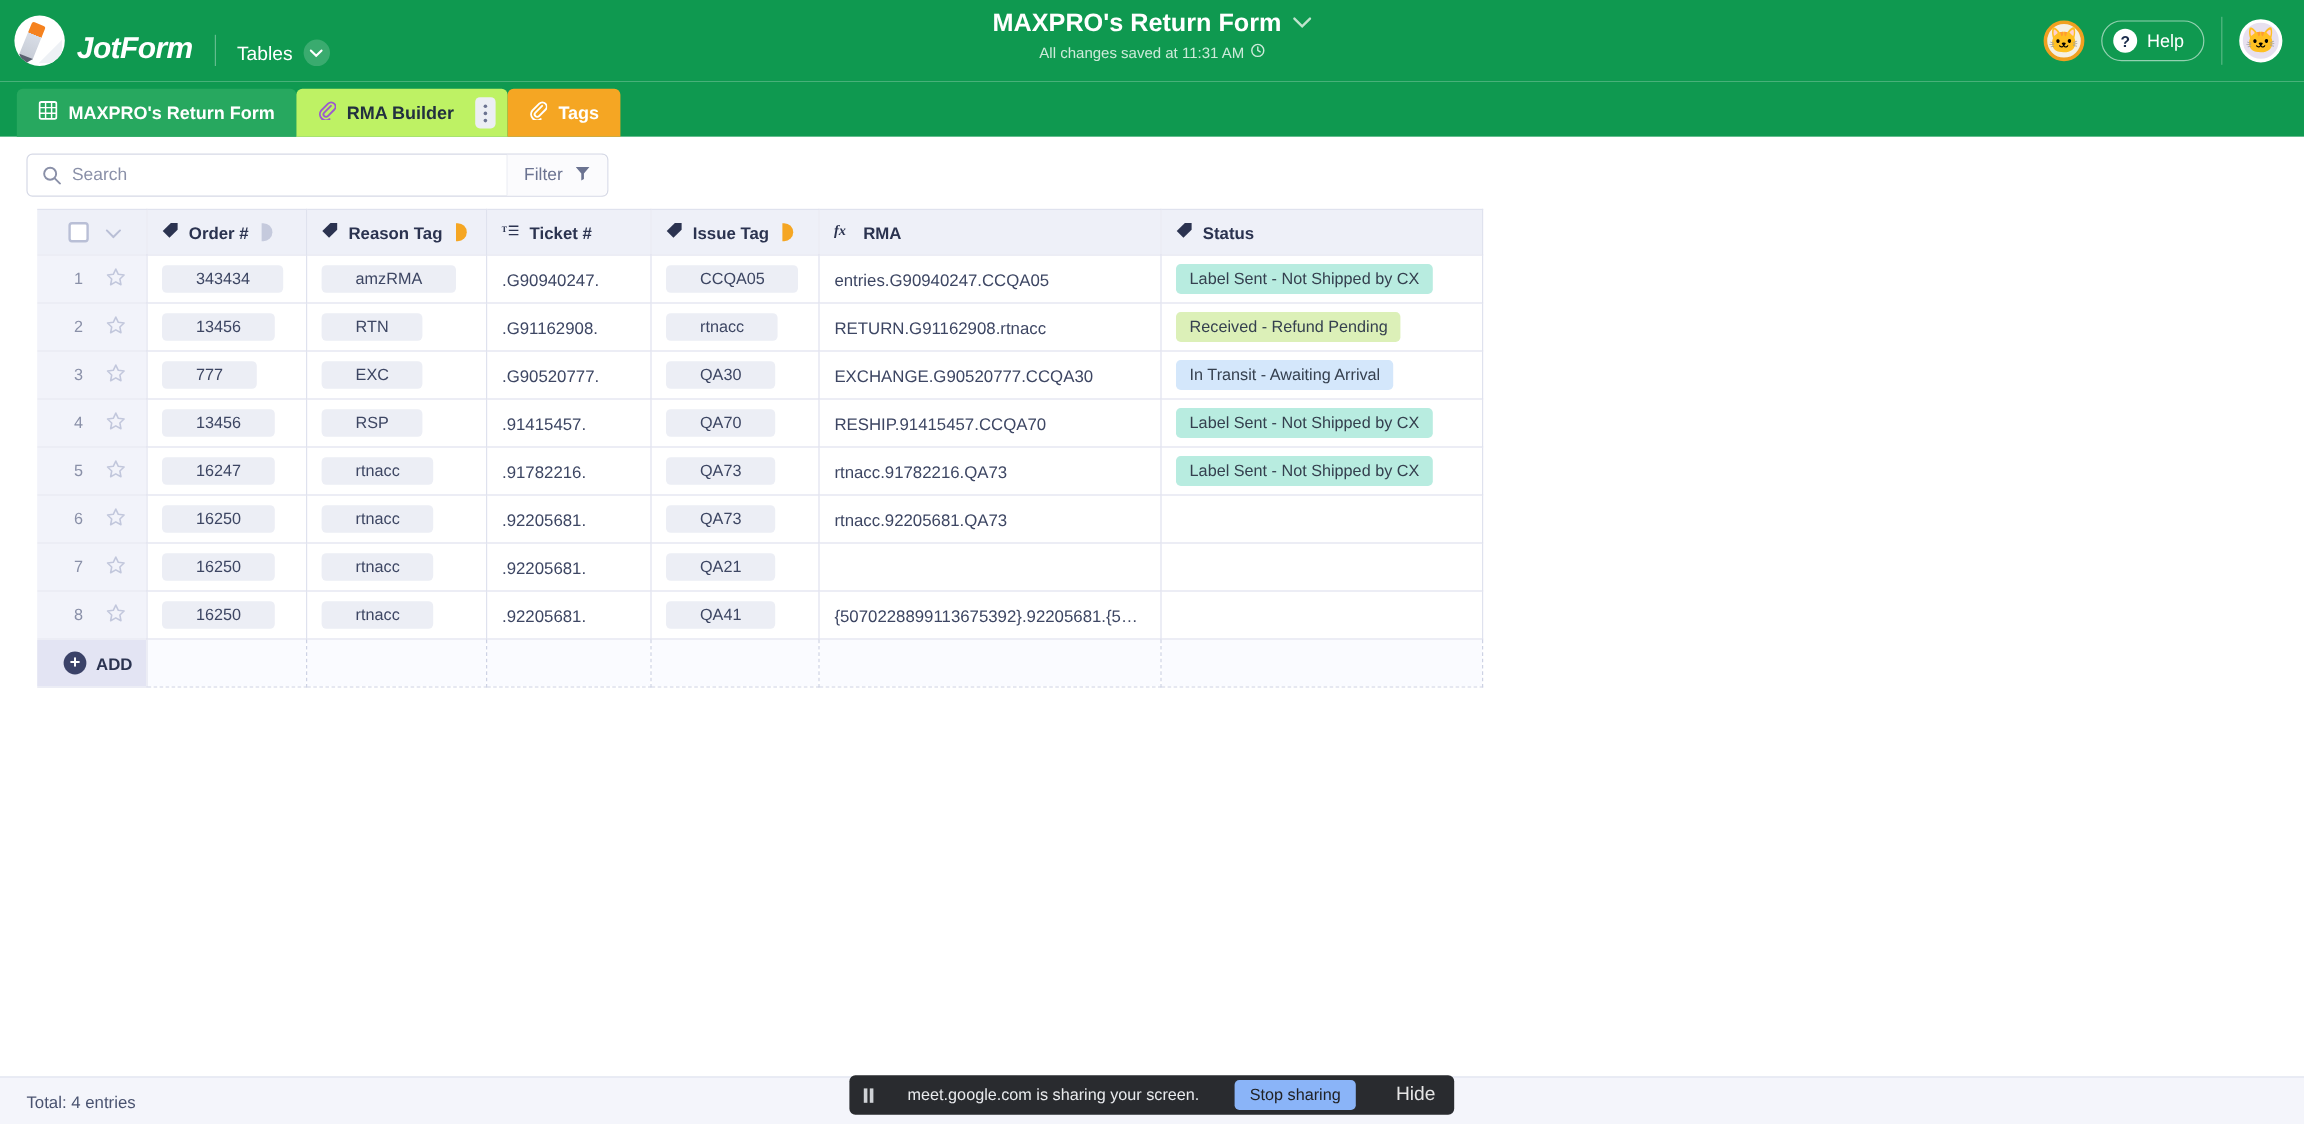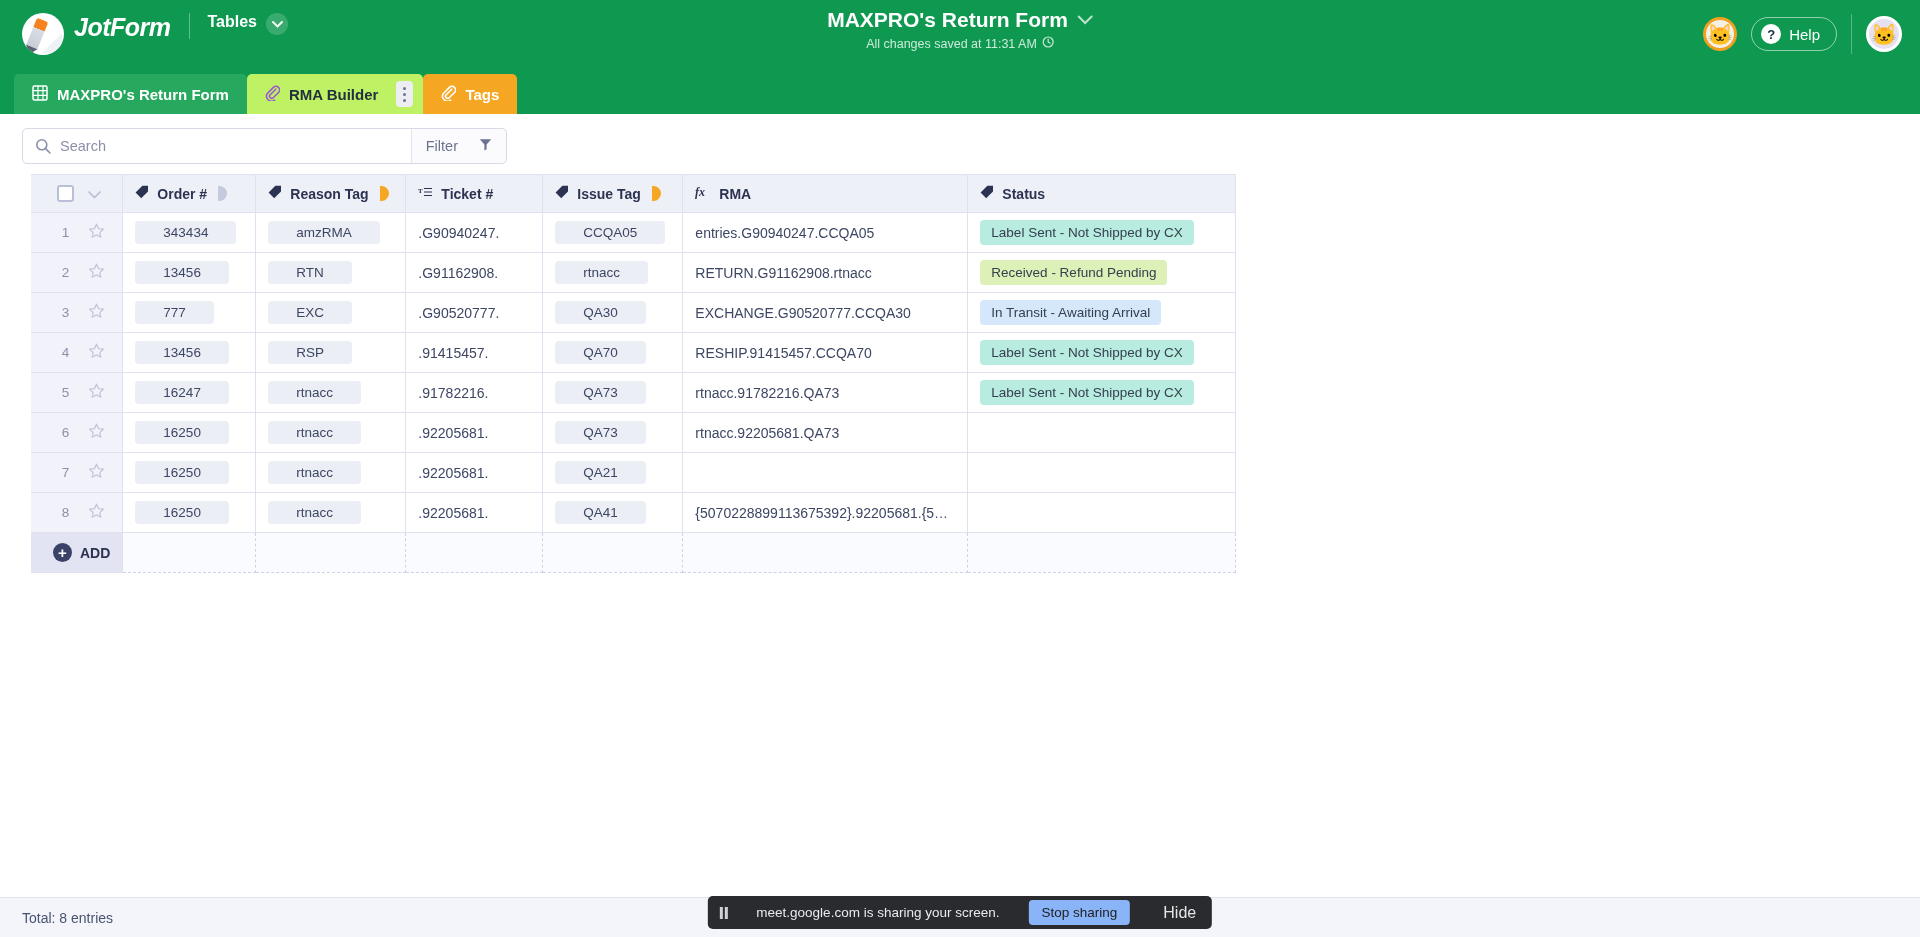--- a/index.html
+++ b/index.html
@@ -10,21 +10,21 @@
     overflow: hidden;
   }
 
   
   .topbar {
     height: 68px;
     background: #0f9950;
     display: flex; align-items: center;
     position: relative;
   }
-  .brand { display: flex; align-items: flex-start; padding-left: 22px; }
+  .brand { display: flex; align-items: flex-end; padding-left: 12px; }
   .logo-mark {
     width: 42px; height: 42px; border-radius: 50%;
     background: #ffffff; position: relative; overflow: hidden;
     flex: none;
   }
   .logo-mark .pencil {
     position: absolute; left: 9px; top: 6px;
     width: 12px; height: 30px;
     background: linear-gradient(180deg,#f5821f 0%,#f5821f 32%,#d8dde6 33%,#c7ccd6 100%);
     transform: rotate(22deg);
@@ -38,21 +38,21 @@
   .logo-mark .fold {
     position: absolute; right: 2px; bottom: 2px;
     width: 20px; height: 20px; background: #eef1f5;
     clip-path: polygon(100% 0, 100% 100%, 0 100%);
   }
   .brand-name {
     color:#ffffff; font-size: 25px; font-weight: bold;
     font-style: italic; letter-spacing: -0.5px; margin-left: 10px;
   }
   .brand-divider { width:1px; height:26px; background:rgba(255,255,255,.35); margin:0 18px; }
-  .tables-link { color:#ffffff; font-size:16px;font-weight:bold; }
+  .tables-link { color:#ffffff; font-size:16px; }
   .caret-circle {
     width:22px; height:22px; border-radius:50%;
     background:rgba(255,255,255,.18);
     display:flex; align-items:center; justify-content:center;
     margin-left:9px;
   }
   .caret-circle svg { display:block; }
 
   .center-title {
     position:absolute; left:50%; top:8px; transform:translateX(-50%);
@@ -109,21 +109,21 @@
     display:flex; align-items:center; background:#ffffff;
   }
   .searchbox .sicon { padding:0 9px 0 12px; display:flex; }
   .search-input {
     flex:1; border:none; outline:none; height:100%;
     font-size:14.5px; color:#4a5370; font-family:inherit; background:transparent;
   }
   .search-input::placeholder { color:#8a90a8; }
   .filter-btn {
     border-left:1px solid #e2e5ee; height:100%;
-    display:flex; align-items:center; gap:21px; padding:0 14px;
+    display:flex; align-items:center; gap:10px; padding:0 14px;
     color:#6b7391; font-size:14.5px; background:#fbfbfd; border-radius:0 5px 5px 0;
   }
 
   
   .tablewrap { padding-left:0;margin-left:31px; }
   table.grid { border-collapse:collapse; table-layout:fixed; }
   table.grid th, table.grid td {
     border-right:1px solid #dfe2ee; border-bottom:1px solid #dfe2ee;
     height:40px; font-size:14px; color:#3d4663; text-align:left;
     padding:0 12px; overflow:hidden; white-space:nowrap;
@@ -523,21 +523,21 @@
           <td></td>
           <td></td>
           <td></td>
           <td></td>
         </tr>
       </tbody>
   </table>
 </div>
 
 <div class="footer">
-  <span>Total: 8 entries</span>
+  <span>Total: 4 entries</span>
 </div>
 
 <div class="sharebar">
   <span class="pause-ico">
       <i></i>
       <i></i>
     </span>
   <span>meet.google.com is sharing your screen.</span>
   <span class="stop-btn">Stop sharing</span>
   <span class="hide-btn">Hide</span>

